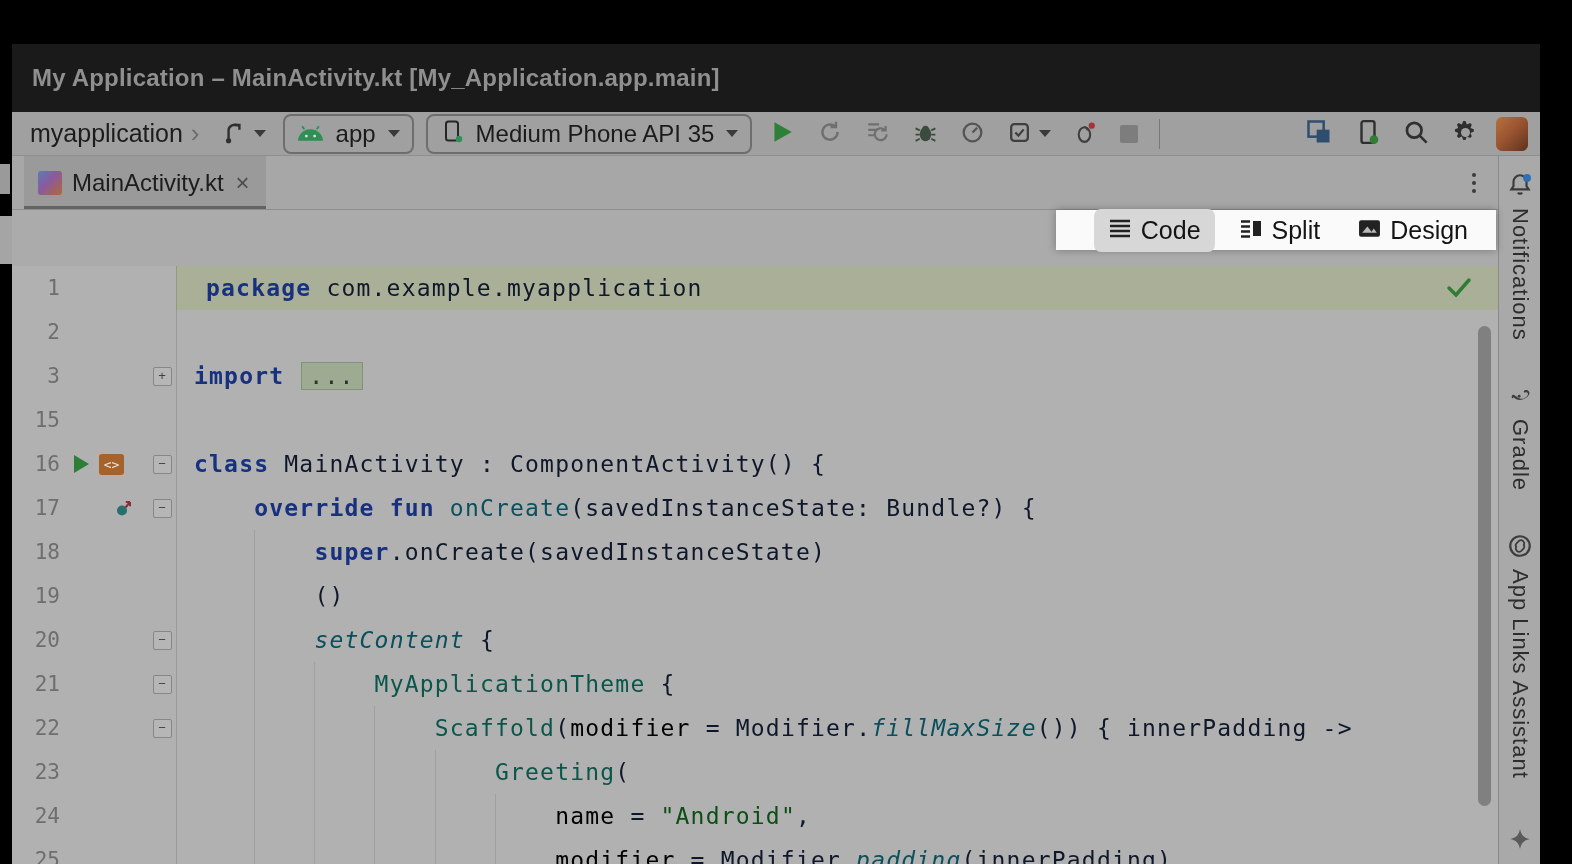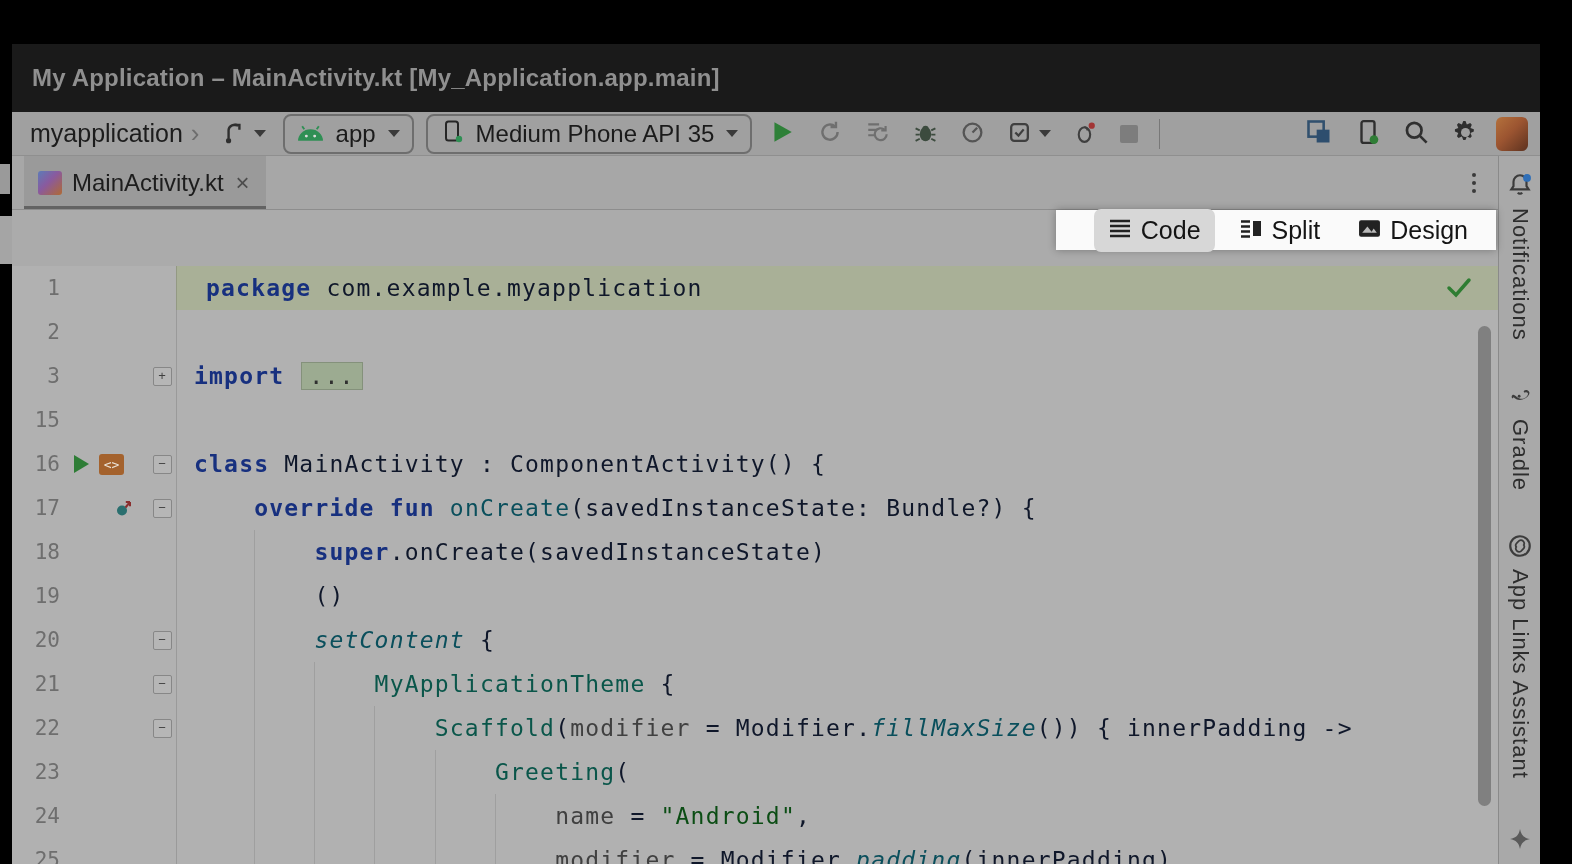--- a/index.html
+++ b/index.html
@@ -67,21 +67,21 @@
   .gi-class{width:25px;height:21px;background:#a4622d;border-radius:3px;color:#ece4d8;font-size:13px;line-height:21px;
             text-align:center;letter-spacing:0;}
   .gi-ovr{display:flex;margin-left:40px;}
   .fbox{width:17px;height:17px;border:1px solid #878787;border-radius:2px;color:#3f3f3f;font-size:13px;line-height:15px;
         text-align:center;letter-spacing:0;font-family:"Liberation Sans",sans-serif;background:rgba(255,255,255,.07);}
   .tok-kw{color:#17307f;font-weight:bold;}
   .tok-pl{color:#0f172a;}
   .tok-fn{color:#0a4f5c;}
   .tok-exfn{color:#0a4f5c;font-style:italic;}
   .tok-comp{color:#0a564a;}
-  .tok-named{color:#404040;}
+  .tok-named{color:#000000;}
   .tok-str{color:#0b4d14;}
   .tok-folded{background:#9cab91;border:1px solid rgba(0,0,0,.15);padding:0 7px;margin:0 2px;color:#2f2f2f;}
   .check{position:absolute;top:10px;right:26px;background:none;border:none;padding:0;}
   .scrollbar{position:absolute;right:7px;top:60px;width:13px;height:480px;background:rgba(60,60,60,.42);border-radius:7px;}
 
   
   .stripe{width:42px;background:#a9a9a9;border-left:1px solid rgba(0,0,0,.18);display:flex;flex-direction:column;
           align-items:center;padding:16px 0 10px;box-sizing:border-box;}
   .stripe-btn{display:flex;flex-direction:column;align-items:center;gap:7px;background:none;border:none;padding:0;margin-bottom:42px;}
   .svlabel{writing-mode:vertical-rl;font-size:22px;color:#2d2d2d;letter-spacing:1px;font-family:"Liberation Sans",sans-serif;}

